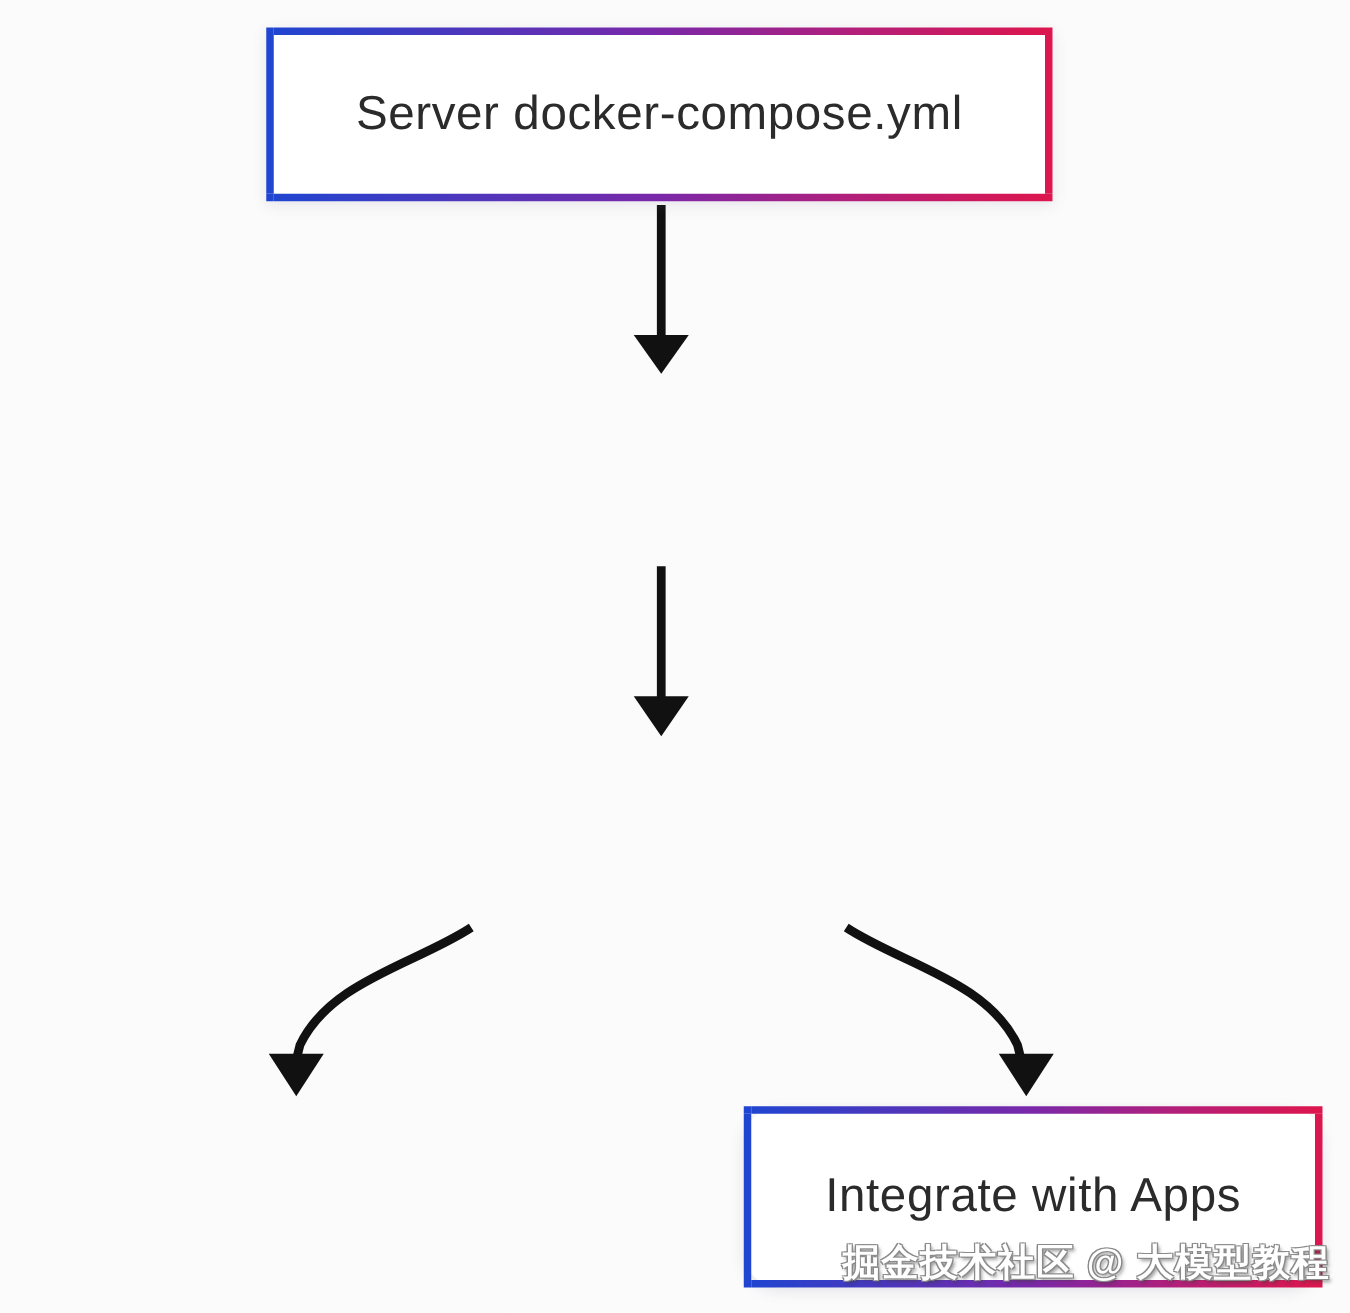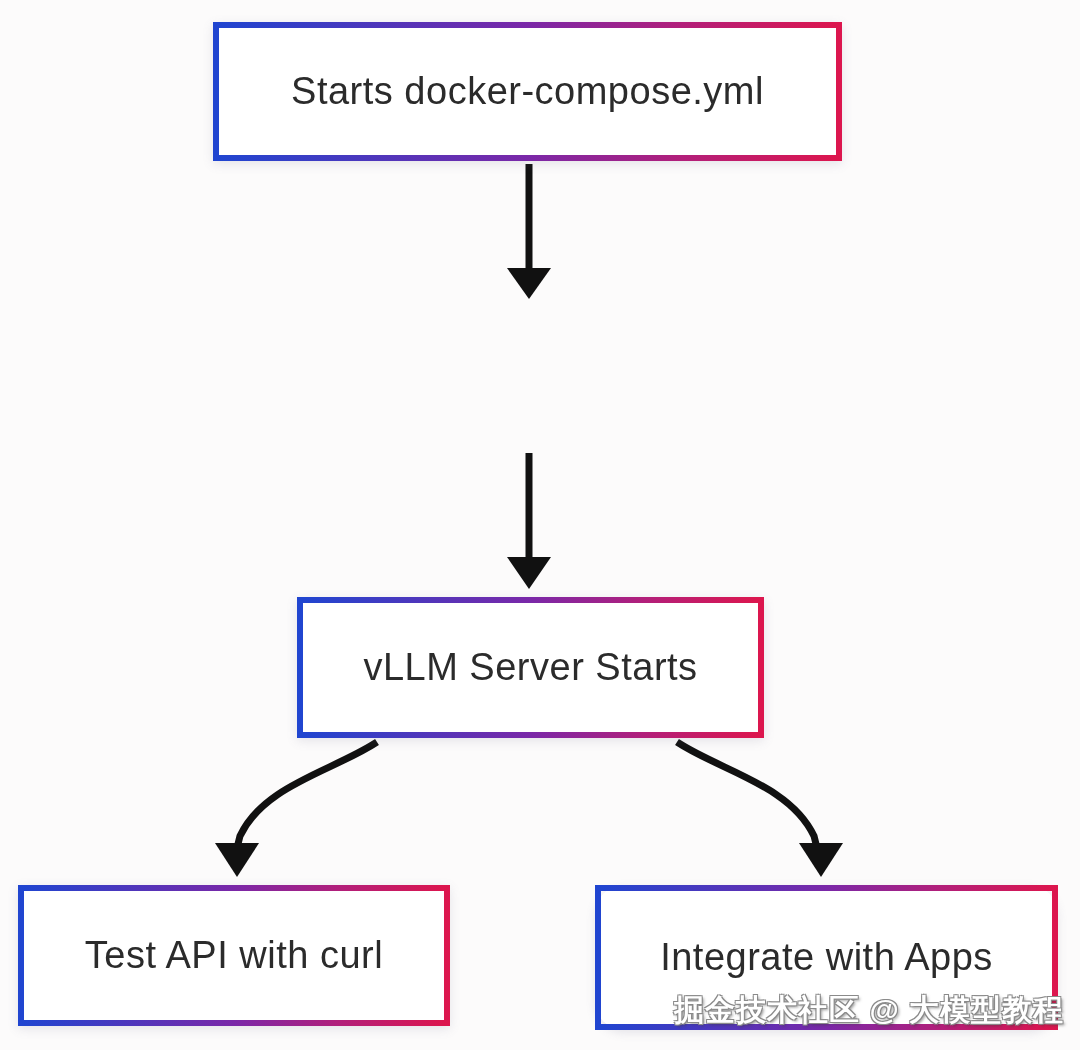--- a/index.html
+++ b/index.html
@@ -78,31 +78,25 @@
     </g>
     <g fill="#111111" stroke="none">
       <polygon points="507,268 551,268 529,299"></polygon>
       <polygon points="507,557 551,557 529,589"></polygon>
       <polygon points="215,843 259,843 237,877"></polygon>
       <polygon points="799,843 843,843 821,877"></polygon>
     </g>
   </svg>
 
   <div class="node" id="node-create">
-    <span class="node-label">Starts docker-compose.yml</span>
+    <span class="node-label">Server docker-compose.yml</span>
   </div>
 
 
-  <div class="node" id="node-vllm">
-    <span class="node-label">vLLM Server Starts</span>
-  </div>
 
-  <div class="node" id="node-test">
-    <span class="node-label">Test API with curl</span>
-  </div>
 
   <div class="node" id="node-integrate">
     <span class="node-label">Integrate with Apps</span>
   </div>
 
   <div class="watermark">掘金技术社区 @ 大模型教程</div>
 
 </div>
 
 </body></html>

